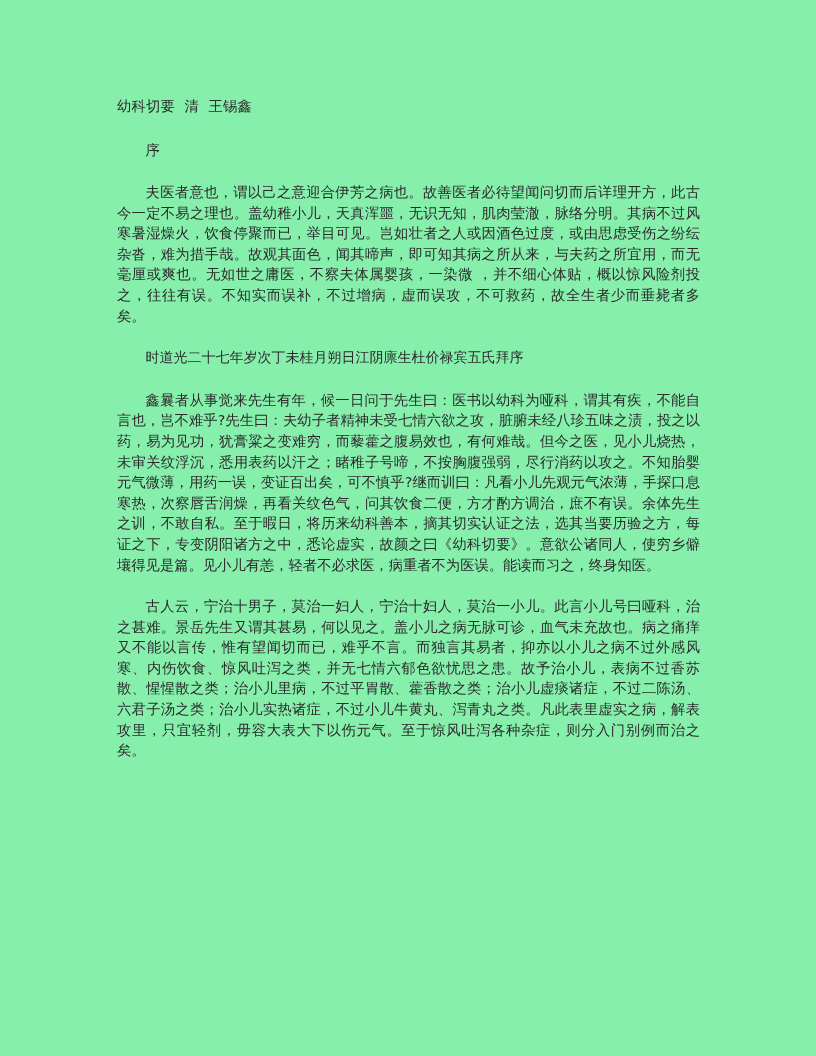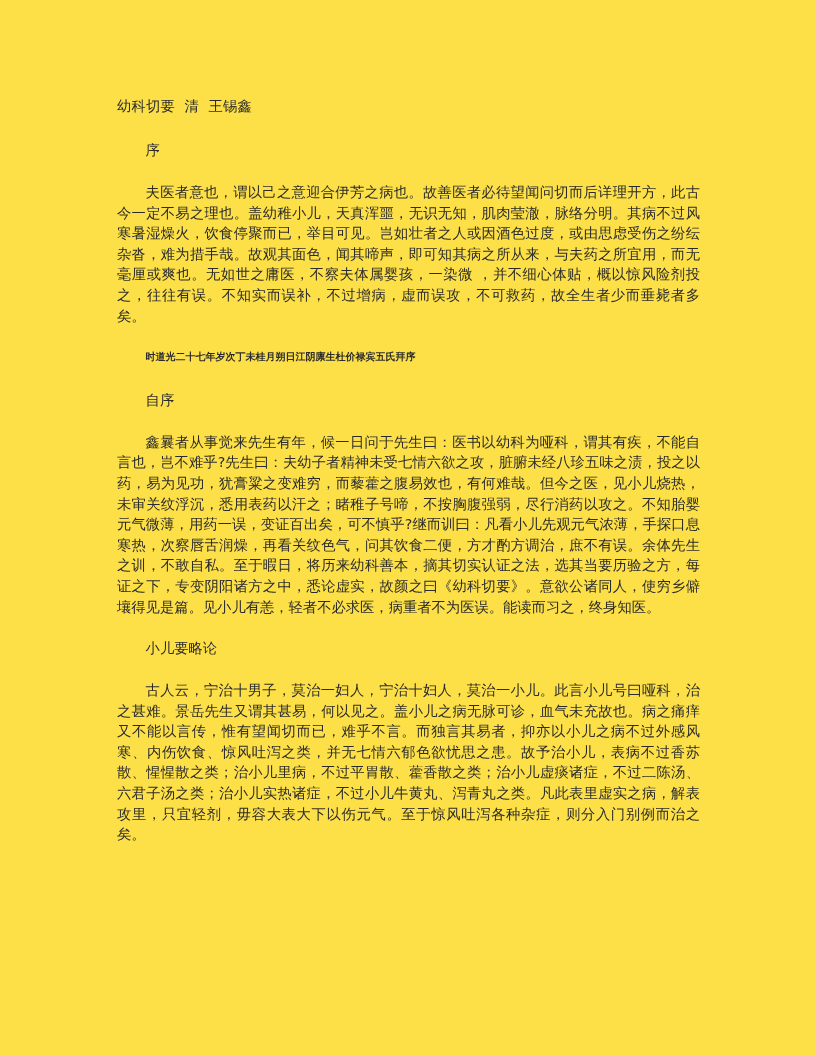--- a/index.html
+++ b/index.html
@@ -8,21 +8,21 @@
     padding: 0;
     background: #ffffff;
   }
   body {
     font-family: "DejaVu Sans", "Liberation Sans", sans-serif;
   }
   .page {
     position: relative;
     width: 816px;
     height: 1056px;
-    background: #fde047;
+    background: #86efac;
     box-sizing: border-box;
     overflow: hidden;
   }
   .content {
     position: absolute;
     left: 117px;
     top: 96px;
     width: 583px;
   }
   .doc-title {
@@ -47,47 +47,45 @@
     line-height: 20.6px;
     color: #2b2b2b;
     margin: 0 0 21px 0;
     text-indent: 28.6px;
     text-align: justify;
     text-justify: inter-character;
     word-break: break-all;
     letter-spacing: 0;
   }
   .dateline {
-    font-size: 10px;
+    font-size: 14px;
     line-height: 20.6px;
     color: #2b2b2b;
     margin: 0 0 22px 0;
     text-indent: 28.6px;
-    font-weight: bold;
+    font-weight: normal;
   }
 </style>
 </head>
 <body>
 
 <div class="page">
   <div class="content">
 
     <div class="doc-title">幼科切要  清  王锡鑫</div>
 
     <div class="heading">序</div>
 
     <p class="para">夫医者意也，谓以己之意迎合伊芳之病也。故善医者必待望闻问切而后详理开方，此古今一定不易之理也。盖幼稚小儿，天真浑噩，无识无知，肌肉莹澈，脉络分明。其病不过风寒暑湿燥火，饮食停聚而已，举目可见。岂如壮者之人或因酒色过度，或由思虑受伤之纷纭杂沓，难为措手哉。故观其面色，闻其啼声，即可知其病之所从来，与夫药之所宜用，而无毫厘或爽也。无如世之庸医，不察夫体属婴孩，一染微 ，并不细心体贴，概以惊风险剂投之，往往有误。不知实而误补，不过增病，虚而误攻，不可救药，故全生者少而垂毙者多矣。</p>
 
 
     <div class="dateline">时道光二十七年岁次丁未桂月朔日江阴廪生杜价禄宾五氏拜序</div>
 
-    <div class="heading">自序</div>
 
     <p class="para">鑫曩者从事觉来先生有年，候一日问于先生曰：医书以幼科为哑科，谓其有疾，不能自言也，岂不难乎?先生曰：夫幼子者精神未受七情六欲之攻，脏腑未经八珍五味之渍，投之以药，易为见功，犹膏粱之变难穷，而藜藿之腹易效也，有何难哉。但今之医，见小儿烧热，未审关纹浮沉，悉用表药以汗之；睹稚子号啼，不按胸腹强弱，尽行消药以攻之。不知胎婴元气微薄，用药一误，变证百出矣，可不慎乎?继而训曰：凡看小儿先观元气浓薄，手探口息寒热，次察唇舌润燥，再看关纹色气，问其饮食二便，方才酌方调治，庶不有误。余体先生之训，不敢自私。至于暇日，将历来幼科善本，摘其切实认证之法，选其当要历验之方，每证之下，专变阴阳诸方之中，悉论虚实，故颜之曰《幼科切要》。意欲公诸同人，使穷乡僻壤得见是篇。见小儿有恙，轻者不必求医，病重者不为医误。能读而习之，终身知医。</p>
 
 
 
-    <div class="heading">小儿要略论</div>
 
     <p class="para">古人云，宁治十男子，莫治一妇人，宁治十妇人，莫治一小儿。此言小儿号曰哑科，治之甚难。景岳先生又谓其甚易，何以见之。盖小儿之病无脉可诊，血气未充故也。病之痛痒又不能以言传，惟有望闻切而已，难乎不言。而独言其易者，抑亦以小儿之病不过外感风寒、内伤饮食、惊风吐泻之类，并无七情六郁色欲忧思之患。故予治小儿，表病不过香苏散、惺惺散之类；治小儿里病，不过平胃散、藿香散之类；治小儿虚痰诸症，不过二陈汤、六君子汤之类；治小儿实热诸症，不过小儿牛黄丸、泻青丸之类。凡此表里虚实之病，解表攻里，只宜轻剂，毋容大表大下以伤元气。至于惊风吐泻各种杂症，则分入门别例而治之矣。</p>
 
   </div>
 </div>
 
 </body></html>

